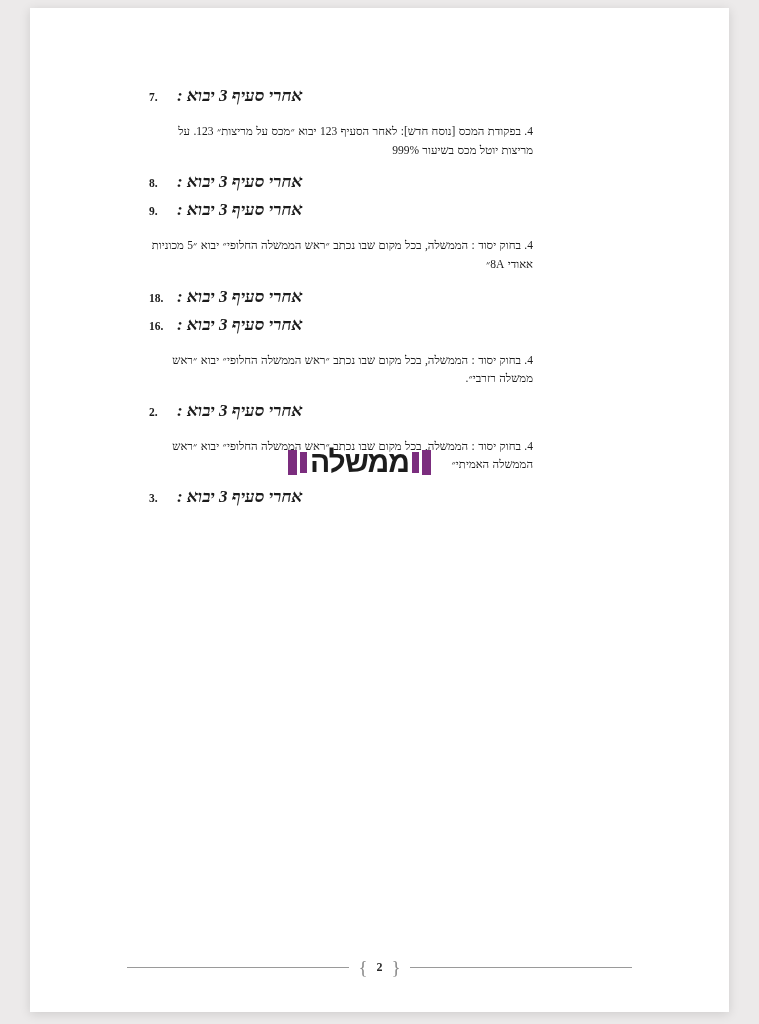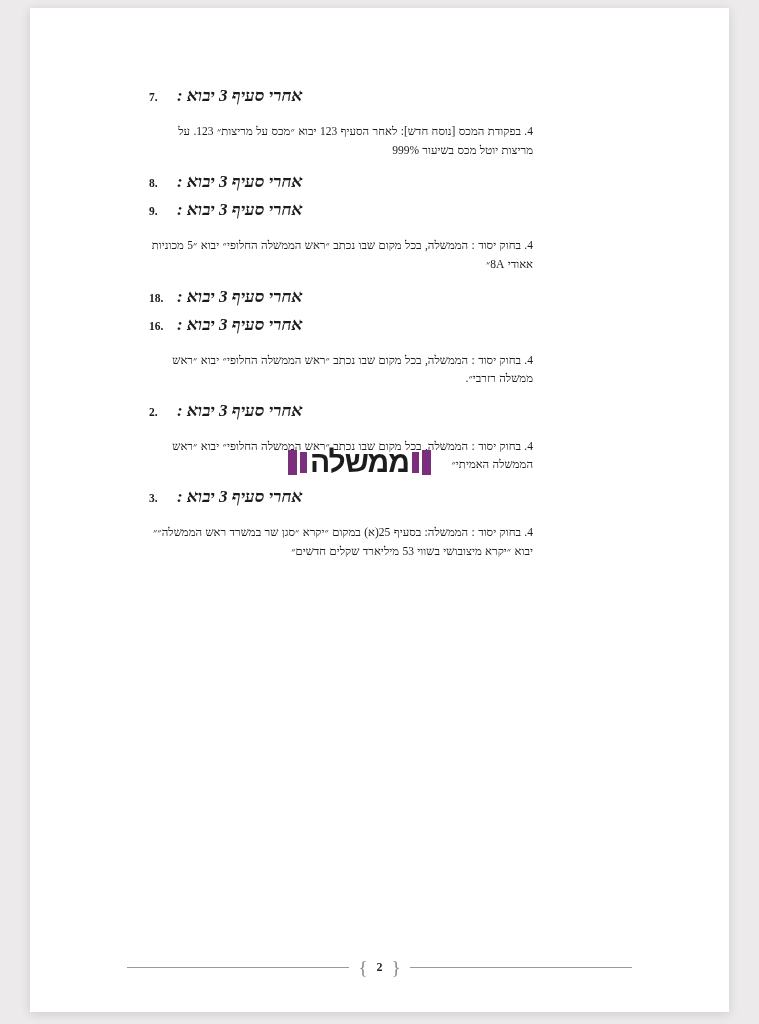--- a/index.html
+++ b/index.html
@@ -185,21 +185,20 @@
         <span class="item-head-text">אחרי סעיף 3 יבוא :</span>
       </div>
       <div class="item-body">4. בחוק יסוד : הממשלה, בכל מקום שבו נכתב ״ראש הממשלה החלופי״ יבוא ״ראש הממשלה האמיתי״</div>
     </div>
 
     <div class="item">
       <div class="item-head">
         <span class="item-num">3.</span>
         <span class="item-head-text">אחרי סעיף 3 יבוא :</span>
       </div>
-      <div class="item-body">4. בחוק יסוד : הממשלה: בסעיף 25(א) במקום ״יקרא ״סגן שר במשרד ראש הממשלה״״ יבוא ״יקרא מיצובושי בשווי 53 מיליארד שקלים חדשים״</div>
     </div>
 
   </div>
 
   <div class="watermark">
     <div class="wm-inner">
       <span class="wm-bar"></span>
       <span class="wm-bar small"></span>
       <span class="wm-text">ממשלה</span>
       <span class="wm-bar small"></span>

